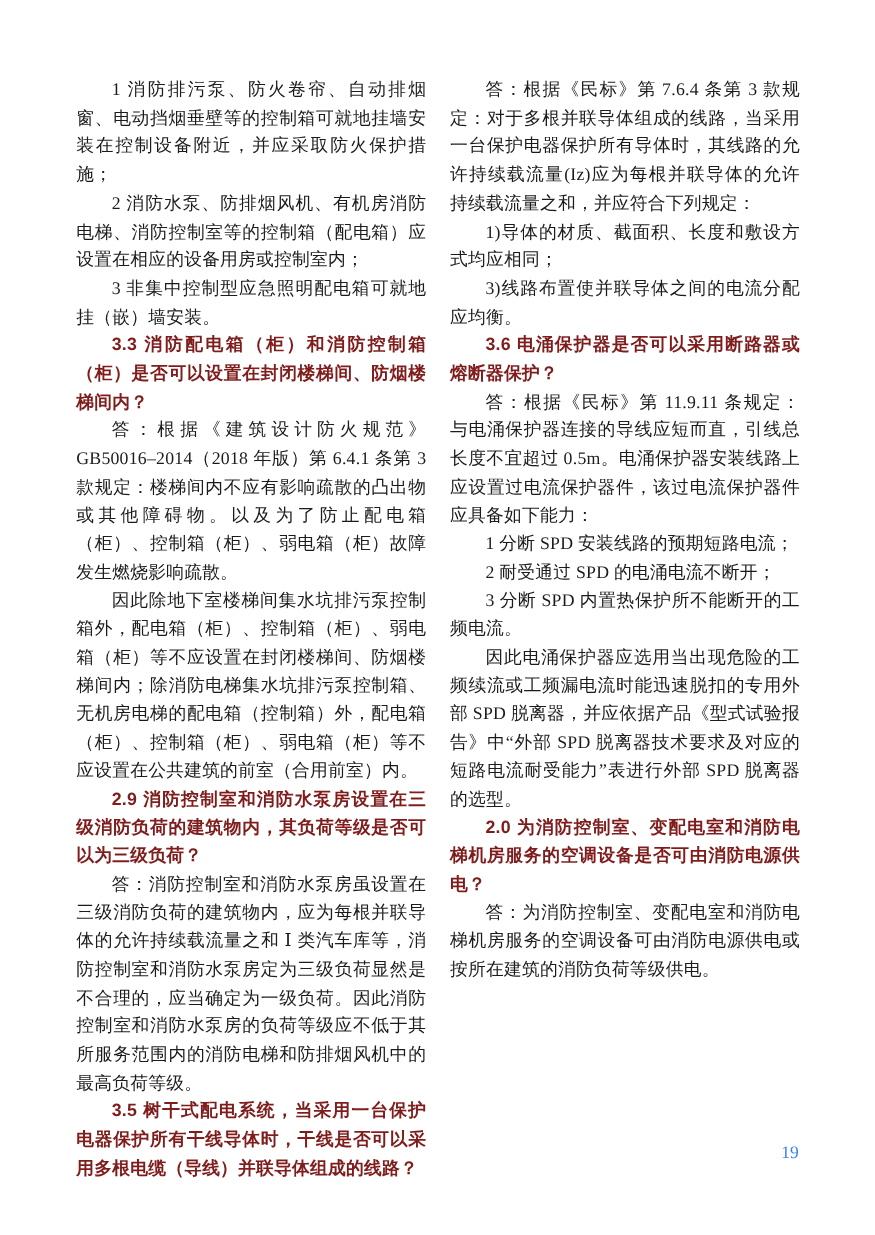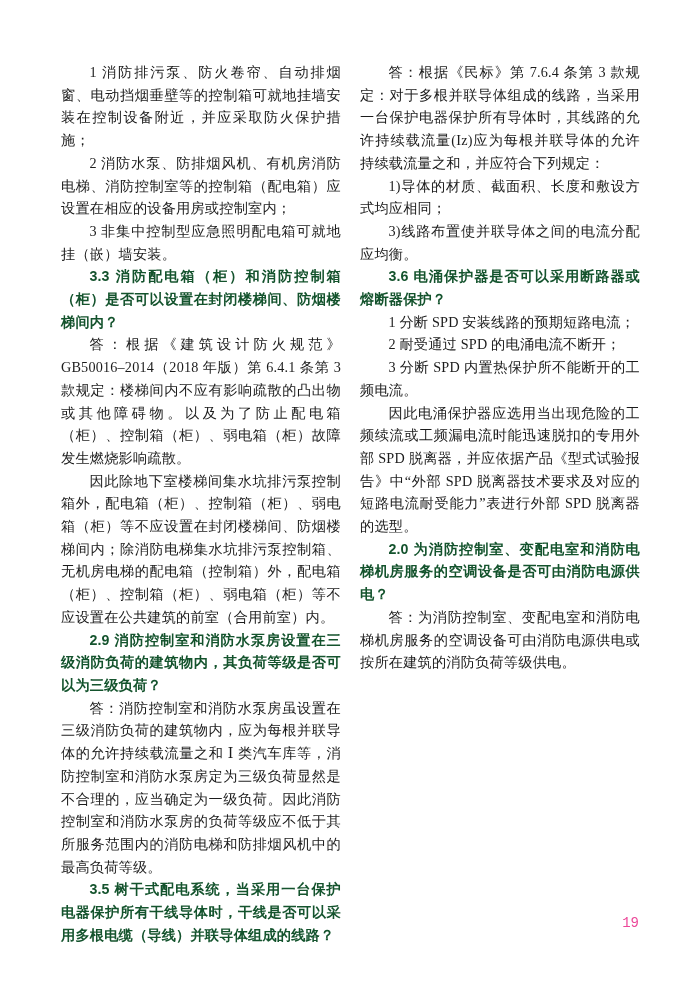--- a/index.html
+++ b/index.html
@@ -26,28 +26,28 @@
     font-size: 14.2px;
     line-height: 22.7px;
     text-align: justify;
     text-indent: 2em;
     color: #1b1b1b;
     letter-spacing: 0.2px;
   }
   .para.question {
     font-family: "Liberation Sans", "DejaVu Sans", sans-serif;
     font-weight: 700;
-    color: #14532d;
+    color: #7f1d1d;
   }
   .page-number {
     position: absolute;
     right: 61px; bottom: 57px;
     font-size: 14px;
-    color: #ec4899;
-    font-family: Liberation Mono, monospace;
+    color: #3b82f6;
+    font-family: Liberation Serif, serif;
   }
 </style>
 </head>
 <body>
 
 <div class="page">
   <div class="columns">
     <div class="column" id="col-left">
         <p class="para">1 消防排污泵、防火卷帘、自动排烟窗、电动挡烟垂壁等的控制箱可就地挂墙安装在控制设备附近，并应采取防火保护措施；</p>
         <p class="para">2 消防水泵、防排烟风机、有机房消防电梯、消防控制室等的控制箱（配电箱）应设置在相应的设备用房或控制室内；</p>
@@ -57,20 +57,21 @@
         <p class="para">因此除地下室楼梯间集水坑排污泵控制箱外，配电箱（柜）、控制箱（柜）、弱电箱（柜）等不应设置在封闭楼梯间、防烟楼梯间内；除消防电梯集水坑排污泵控制箱、无机房电梯的配电箱（控制箱）外，配电箱（柜）、控制箱（柜）、弱电箱（柜）等不应设置在公共建筑的前室（合用前室）内。</p>
         <p class="para question">2.9 消防控制室和消防水泵房设置在三级消防负荷的建筑物内，其负荷等级是否可以为三级负荷？</p>
         <p class="para">答：消防控制室和消防水泵房虽设置在三级消防负荷的建筑物内，应为每根并联导体的允许持续载流量之和 Ⅰ 类汽车库等，消防控制室和消防水泵房定为三级负荷显然是不合理的，应当确定为一级负荷。因此消防控制室和消防水泵房的负荷等级应不低于其所服务范围内的消防电梯和防排烟风机中的最高负荷等级。</p>
         <p class="para question">3.5 树干式配电系统，当采用一台保护电器保护所有干线导体时，干线是否可以采用多根电缆（导线）并联导体组成的线路？</p>
       </div>
     <div class="column" id="col-right">
         <p class="para">答：根据《民标》第 7.6.4 条第 3 款规定：对于多根并联导体组成的线路，当采用一台保护电器保护所有导体时，其线路的允许持续载流量(Iz)应为每根并联导体的允许持续载流量之和，并应符合下列规定：</p>
         <p class="para">1)导体的材质、截面积、长度和敷设方式均应相同；</p>
         <p class="para">3)线路布置使并联导体之间的电流分配应均衡。</p>
         <p class="para question">3.6 电涌保护器是否可以采用断路器或熔断器保护？</p>
+        <p class="para">答：根据《民标》第 11.9.11 条规定：与电涌保护器连接的导线应短而直，引线总长度不宜超过 0.5m。电涌保护器安装线路上应设置过电流保护器件，该过电流保护器件应具备如下能力：</p>
         <p class="para">1 分断 SPD 安装线路的预期短路电流；</p>
         <p class="para">2 耐受通过 SPD 的电涌电流不断开；</p>
         <p class="para">3 分断 SPD 内置热保护所不能断开的工频电流。</p>
         <p class="para">因此电涌保护器应选用当出现危险的工频续流或工频漏电流时能迅速脱扣的专用外部 SPD 脱离器，并应依据产品《型式试验报告》中“外部 SPD 脱离器技术要求及对应的短路电流耐受能力”表进行外部 SPD 脱离器的选型。</p>
         <p class="para question">2.0 为消防控制室、变配电室和消防电梯机房服务的空调设备是否可由消防电源供电？</p>
         <p class="para">答：为消防控制室、变配电室和消防电梯机房服务的空调设备可由消防电源供电或按所在建筑的消防负荷等级供电。</p>
       </div>
   </div>
   <div class="page-number">19</div>
 </div>

